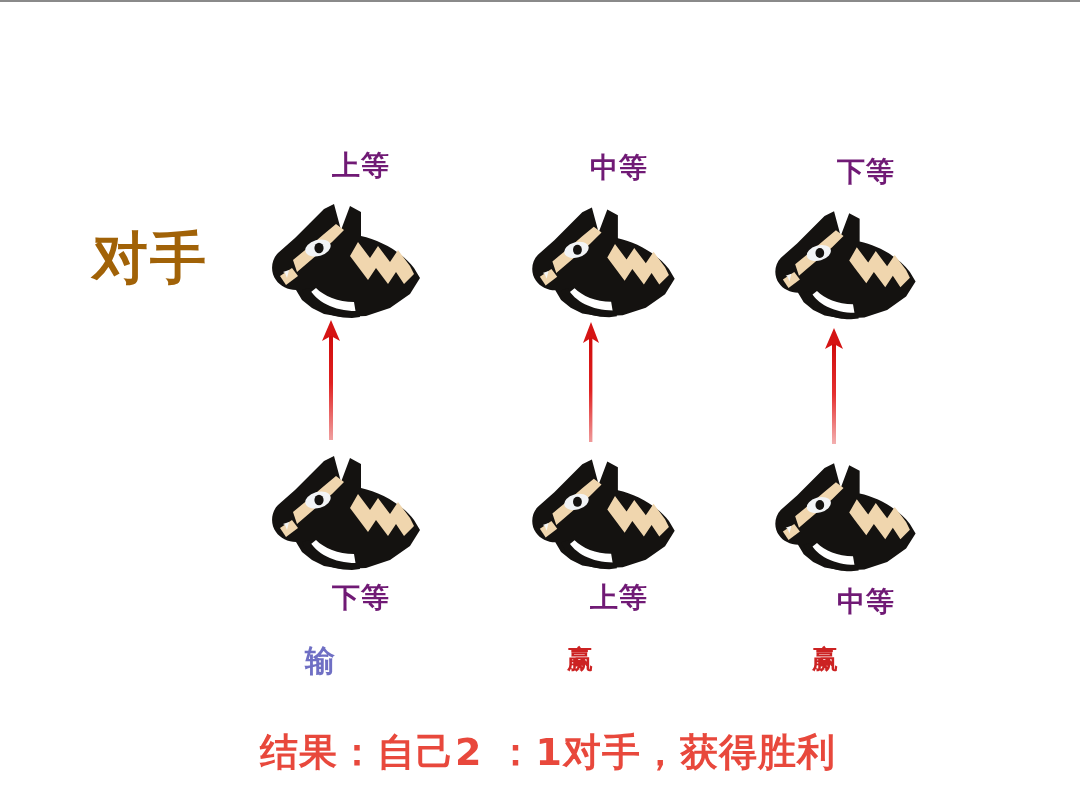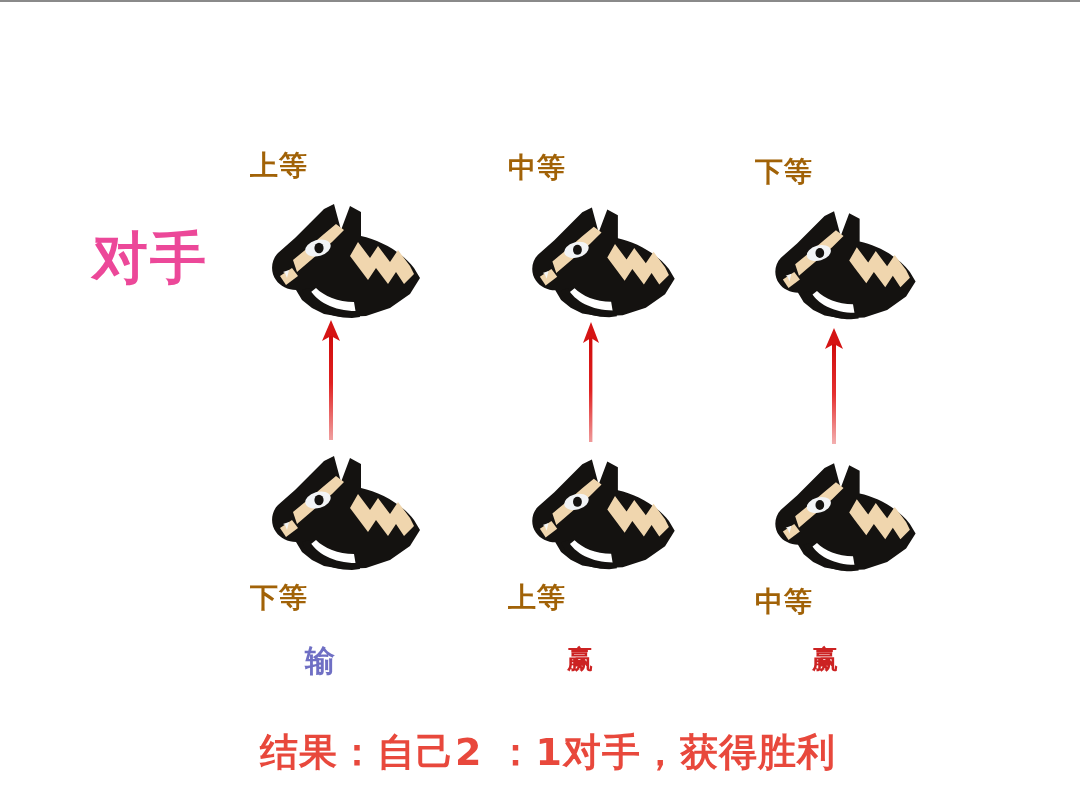--- a/index.html
+++ b/index.html
@@ -21,36 +21,36 @@
     overflow: hidden;
   }
 
   
   .role-label {
     position: absolute;
     font-family: "DejaVu Sans", "Liberation Sans", sans-serif;
     font-weight: 700;
     font-size: 56px;
     line-height: 1;
-    color: #ec4899;
+    color: #a16207;
     letter-spacing: 2px;
     white-space: nowrap;
   }
   #role-opponent { left: 92px; top: 228px; }
   #role-self     { left: 92px; top: 488px; }
 
   
   .grade {
     position: absolute;
     font-family: "DejaVu Sans", "Liberation Sans", sans-serif;
     font-weight: 700;
     font-size: 28px;
     line-height: 1;
-    color: #a16207;
-    text-align: left;
+    color: #701a75;
+    text-align: right;
     width: 140px;
     white-space: nowrap;
     letter-spacing: 1px;
   }
 
   
   .outcome {
     position: absolute;
     font-family: "DejaVu Sans", "Liberation Sans", sans-serif;
     font-weight: 700;

